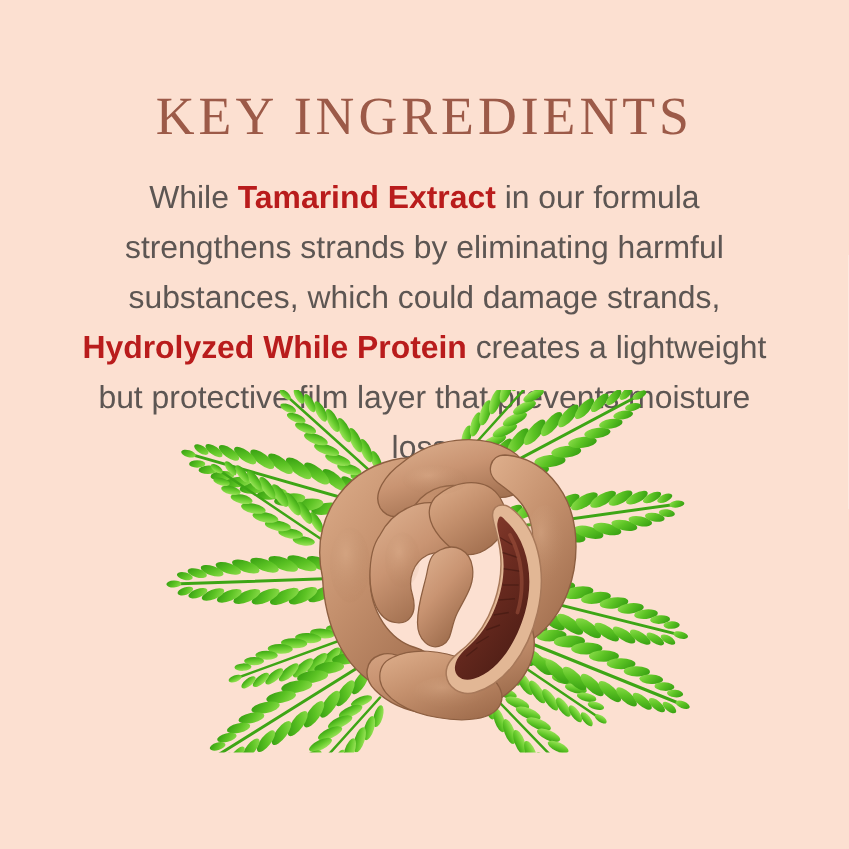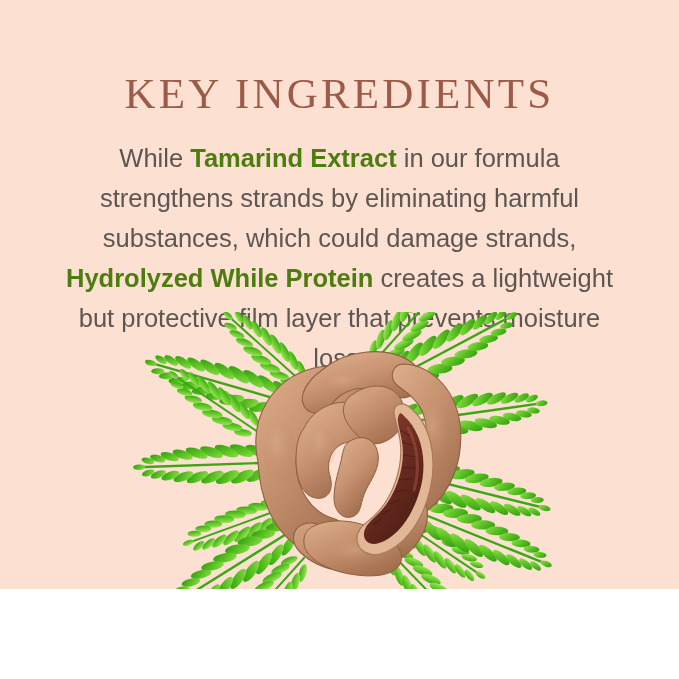--- a/index.html
+++ b/index.html
@@ -8,21 +8,21 @@
   }
   body {
     width: 679px;
     height: 679px;
     overflow: hidden;
     font-family: "Liberation Sans", sans-serif;
   }
   #page {
     position: relative;
     width: 679px;
-    height: 589px;
+    height: 679px;
     background: #fce0d1;
     overflow: hidden;
   }
 
   
   #heading {
     position: absolute;
     top: 40px;
     left: 0;
     width: 679px;
@@ -44,21 +44,21 @@
     width: 579px;
     text-align: center;
     font-size: 25.5px;
     line-height: 40px;
     color: #5d5653;
     font-weight: 400;
   }
   #body-copy b,
   #body-copy .strong {
     font-weight: 700;
-    color: #4d7c0f;
+    color: #b91c1c;
   }
 
   
   #composition {
     position: absolute;
     left: 108px;
     top: 312px;
     width: 463px;
     height: 290px;
   }

